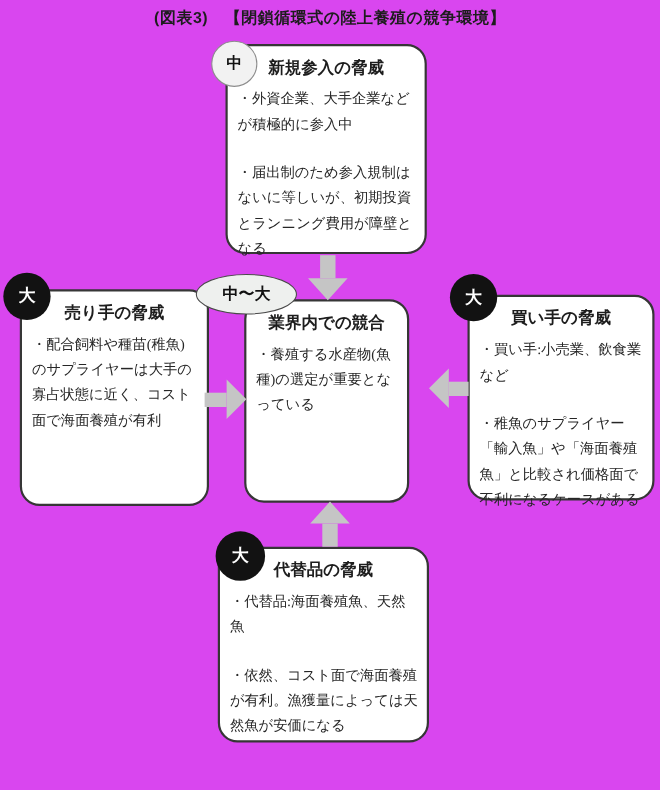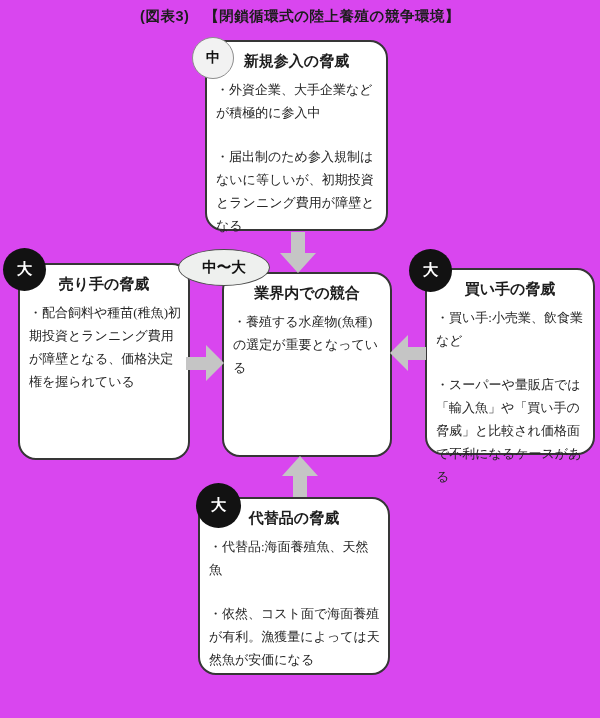--- a/index.html
+++ b/index.html
@@ -15,21 +15,21 @@
   .fbox {
     position:absolute; background:#fff; border:2px solid #363636; border-radius:18px;
     box-sizing:border-box;
   }
   .btitle { text-align:center; font-weight:bold; font-size:15px; margin:10px 4px 0; color:#1d1d1d; }
   .bullet { font-size:13px; line-height:23px; margin:21px 0 0; padding:0 7px 0 9px; color:#262626;
             text-align:left; word-break:break-all; }
   .bullet:first-of-type { margin-top:7px;font-family:Liberation Serif, serif; }
 
   #box-new { left:205px; top:40px;  width:183px; height:191px; }
-  #box-riv { left:222px; top:272px; width:170px; height:185px; }
+  #box-riv { left:222px; top:272px; width:150px; height:185px; }
   #box-sel { left:18px;  top:263px; width:172px; height:197px; }
   #box-buy { left:425px; top:268px; width:170px; height:187px; }
   #box-sub { left:198px; top:497px; width:192px; height:178px; }
 
   
   .badge {
     position:absolute; display:flex; align-items:center; justify-content:center;
     font-weight:bold; border-radius:50%; z-index:3; box-sizing:border-box;
   }
   .badge.dark  { background:#121212; color:#fff; font-size:15.5px; }
@@ -98,34 +98,34 @@
   <div class="fbox" id="box-new">
     <div class="badge light" id="badge-new">中</div>
     <div class="btitle">新規参入の脅威</div>
     <p class="bullet">・外資企業、大手企業などが積極的に参入中</p>
     <p class="bullet">・届出制のため参入規制はないに等しいが、初期投資とランニング費用が障壁となる</p>
   </div>
 
   <div class="fbox" id="box-sel">
     <div class="badge dark" id="badge-sel">大</div>
     <div class="btitle">売り手の脅威</div>
-    <p class="bullet">・配合飼料や種苗(稚魚)初期投資とランニング費用が障壁となる、価格決定権を握られている</p>
+    <p class="bullet">・配合飼料や種苗(稚魚)のサプライヤーは大手の寡占状態に近く、コスト面で海面養殖が有利</p>
   </div>
 
   <div class="fbox" id="box-riv">
     <div class="badge ellipse" id="badge-riv">中〜大</div>
     <div class="btitle">業界内での競合</div>
     <p class="bullet">・養殖する水産物(魚種)の選定が重要となっている</p>
   </div>
 
   <div class="fbox" id="box-buy">
     <div class="badge dark" id="badge-buy">大</div>
     <div class="btitle">買い手の脅威</div>
     <p class="bullet">・買い手:小売業、飲食業など</p>
-    <p class="bullet">・スーパーや量販店では「輸入魚」や「買い手の脅威」と比較され価格面で不利になるケースがある</p>
+    <p class="bullet">・稚魚のサプライヤー「輸入魚」や「海面養殖魚」と比較され価格面で不利になるケースがある</p>
   </div>
 
   <div class="fbox" id="box-sub">
     <div class="badge dark" id="badge-sub">大</div>
     <div class="btitle">代替品の脅威</div>
     <p class="bullet">・代替品:海面養殖魚、天然魚</p>
     <p class="bullet">・依然、コスト面で海面養殖が有利。漁獲量によっては天然魚が安価になる</p>
   </div>
 
   <div class="source">(出所:日本情報マート作成)</div>

